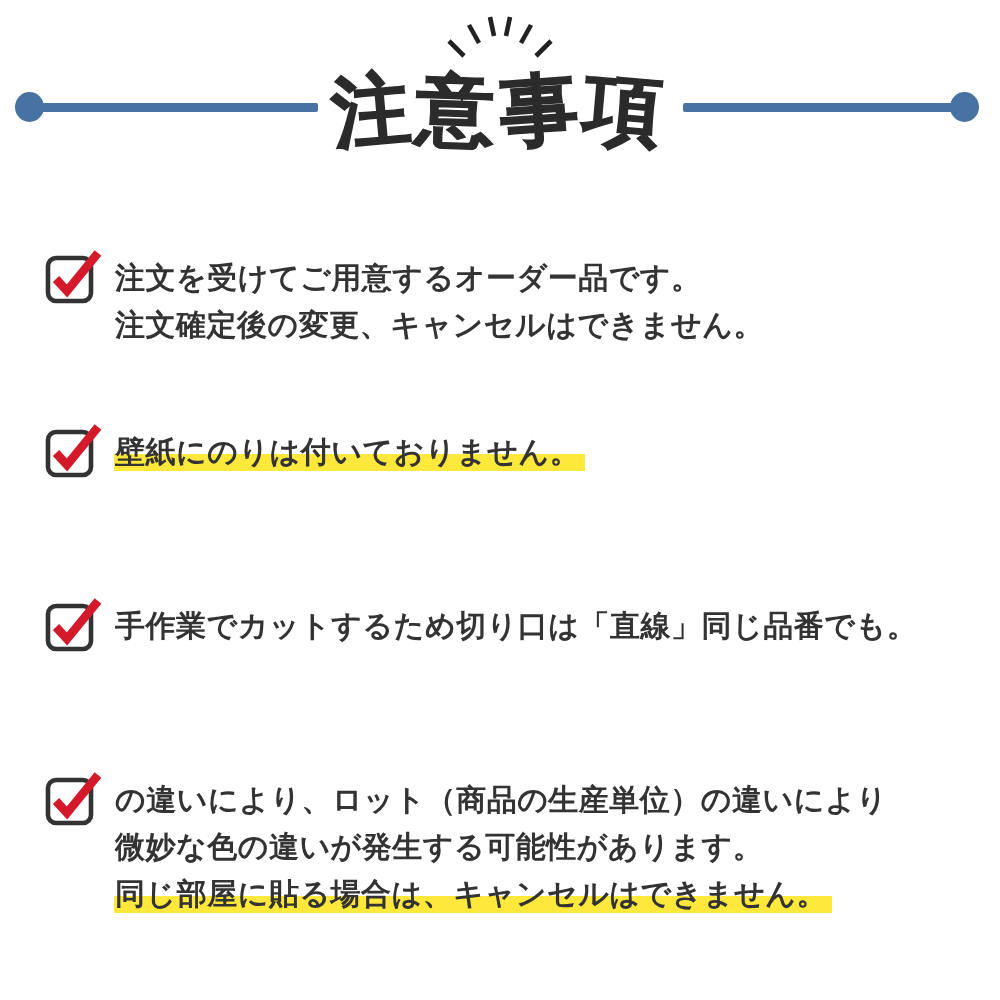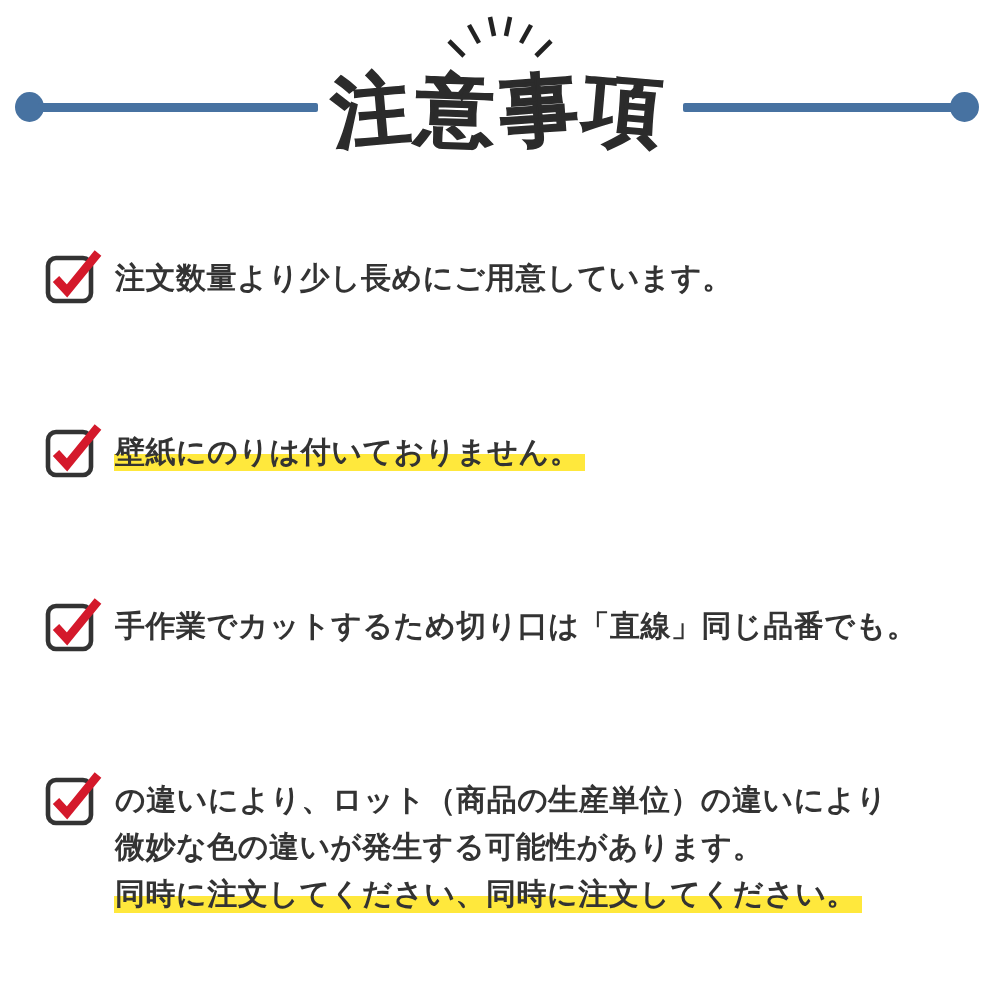--- a/index.html
+++ b/index.html
@@ -58,21 +58,22 @@
   <div class="page-title"><span class="tc" style="transform:rotate(-5deg)">注</span><span class="tc" style="transform:rotate(2deg)">意</span><span class="tc" style="transform:rotate(-4deg)">事</span><span class="tc" style="transform:rotate(5deg)">項</span></div>
   <span class="rule rule-right"></span>
   <span class="dot dot-right"></span>
 
   <div class="item item1">
     <svg class="checkbox" viewBox="0 0 60 58">
       <rect x="3" y="10" width="43" height="43" rx="8" fill="none" stroke="var(--box,#333)" stroke-width="4.6"></rect>
       <polyline points="11,31 22,43 53,5" fill="none" stroke="var(--check,#d4192b)" stroke-width="8.6" stroke-linejoin="miter"></polyline>
     </svg>
     <div class="item-text">
-      <div>注文数量より少し長めにご用意しています。</div>
+      <div>注文を受けてご用意するオーダー品です。</div>
+      <div>注文確定後の変更、キャンセルはできません。</div>
     </div>
   </div>
 
   <div class="item item2">
     <svg class="checkbox" viewBox="0 0 60 58">
       <rect x="3" y="10" width="43" height="43" rx="8" fill="none" stroke="var(--box,#333)" stroke-width="4.6"></rect>
       <polyline points="11,31 22,43 53,5" fill="none" stroke="var(--check,#d4192b)" stroke-width="8.6" stroke-linejoin="miter"></polyline>
     </svg>
     <div class="item-text">
       <div><span class="hl">壁紙にのりは付いておりません。</span></div>
@@ -90,17 +91,17 @@
   </div>
 
   <div class="item item4">
     <svg class="checkbox" viewBox="0 0 60 58">
       <rect x="3" y="10" width="43" height="43" rx="8" fill="none" stroke="var(--box,#333)" stroke-width="4.6"></rect>
       <polyline points="11,31 22,43 53,5" fill="none" stroke="var(--check,#d4192b)" stroke-width="8.6" stroke-linejoin="miter"></polyline>
     </svg>
     <div class="item-text">
       <div>の違いにより、ロット（商品の生産単位）の違いにより</div>
       <div>微妙な色の違いが発生する可能性があります。</div>
-      <div><span class="hl">同時に注文してください、同時に注文してください。</span></div>
+      <div><span class="hl">同じ部屋に貼る場合は、キャンセルはできません。</span></div>
     </div>
   </div>
 
 </div>
 
 </body></html>

